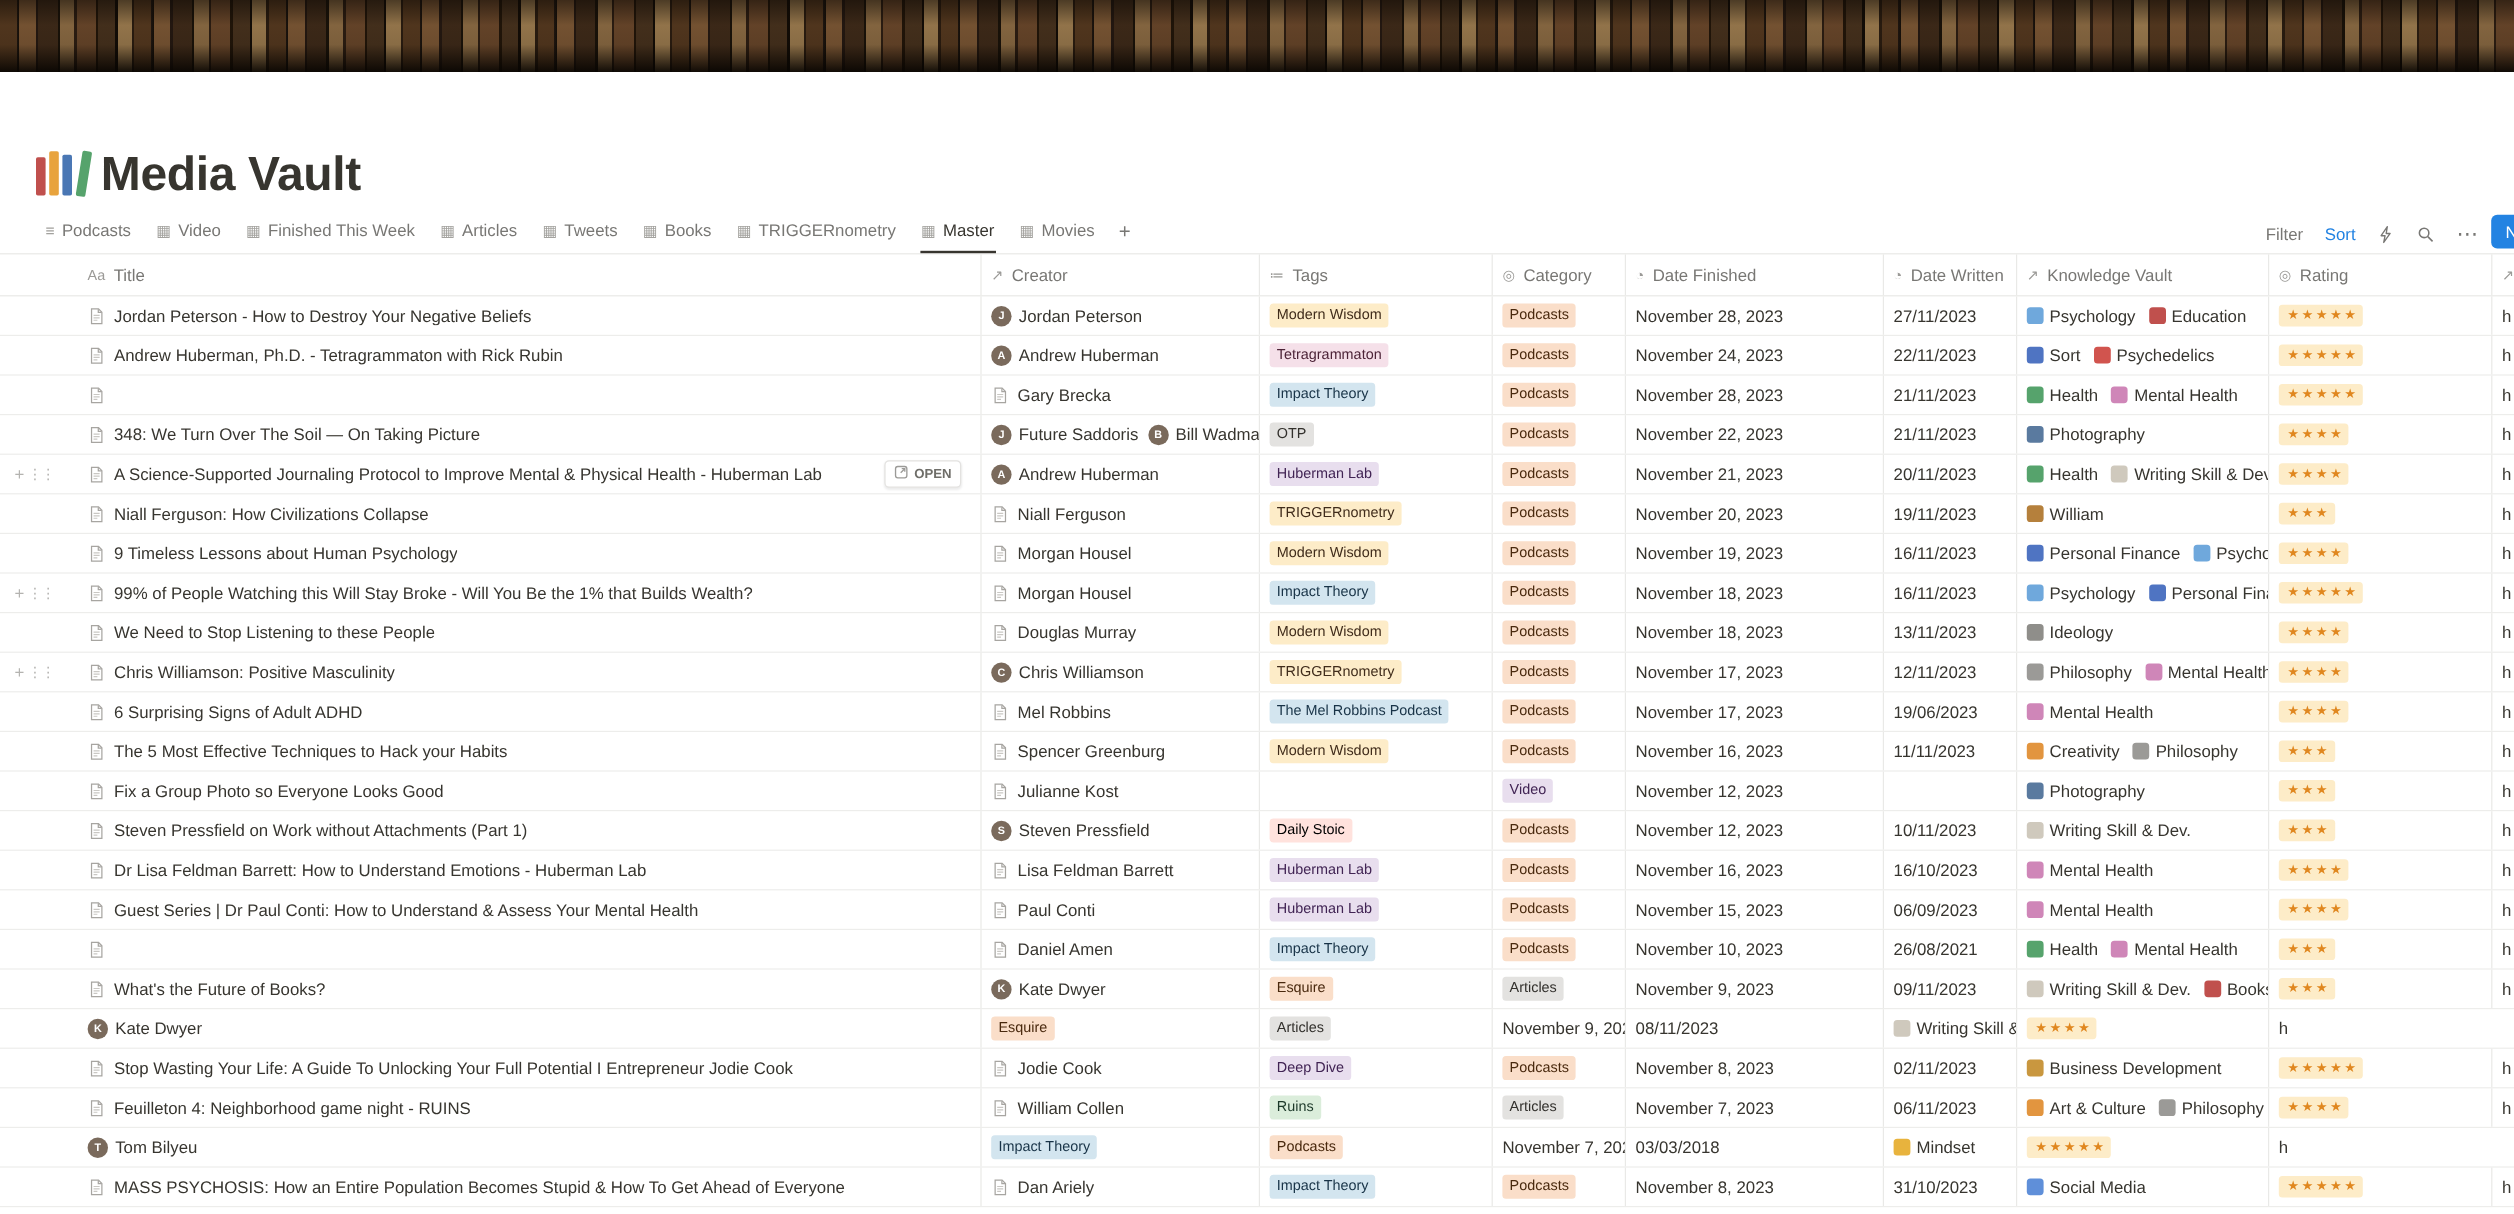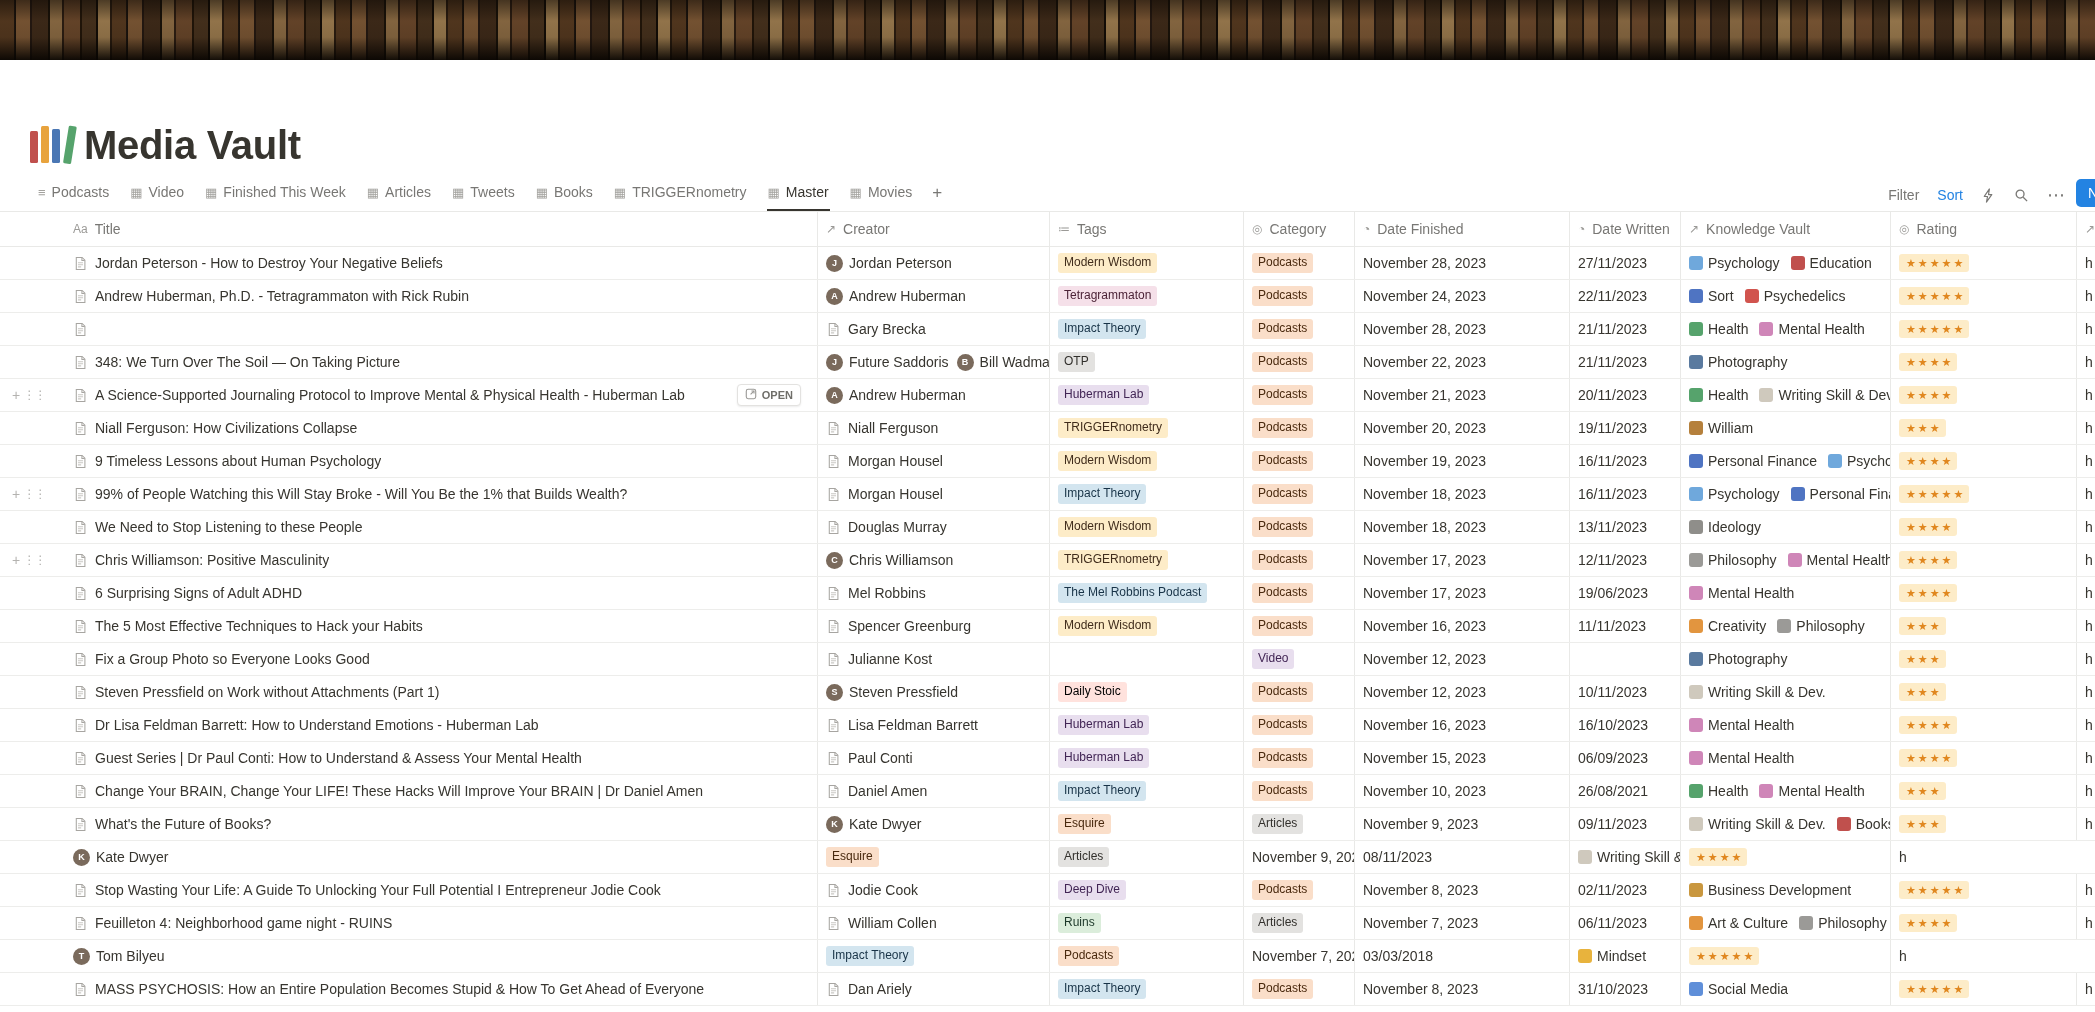--- a/index.html
+++ b/index.html
@@ -1016,21 +1016,20 @@
       <div class="trow">
         <div class="cell gutter"></div>
         <div class="cell c-title">
           <span class="pgic">
             <svg viewBox="0 0 16 16" width="15" height="15">
               <path d="M3.5 1.5h6.2l3 3V14.5h-9.2z" fill="#fff" stroke="#a7a5a1" stroke-width="1.1"></path>
               <path d="M9.5 1.8v2.9h3" fill="none" stroke="#a7a5a1" stroke-width="1.1"></path>
               <path d="M5.3 7.2h5.4M5.3 9.4h5.4M5.3 11.6h3.4" stroke="#c9c7c3" stroke-width="1.1"></path>
             </svg>
           </span>
-          <span class="title-text">Change Your BRAIN, Change Your LIFE! These Hacks Will Improve Your BRAIN | Dr Daniel Amen</span>
         </div>
         <div class="cell c-creator">
           <span class="person">
             <span class="pgic">
               <svg viewBox="0 0 16 16" width="15" height="15">
                 <path d="M3.5 1.5h6.2l3 3V14.5h-9.2z" fill="#fff" stroke="#a7a5a1" stroke-width="1.1"></path>
                 <path d="M9.5 1.8v2.9h3" fill="none" stroke="#a7a5a1" stroke-width="1.1"></path>
                 <path d="M5.3 7.2h5.4M5.3 9.4h5.4M5.3 11.6h3.4" stroke="#c9c7c3" stroke-width="1.1"></path>
               </svg>
             </span>

